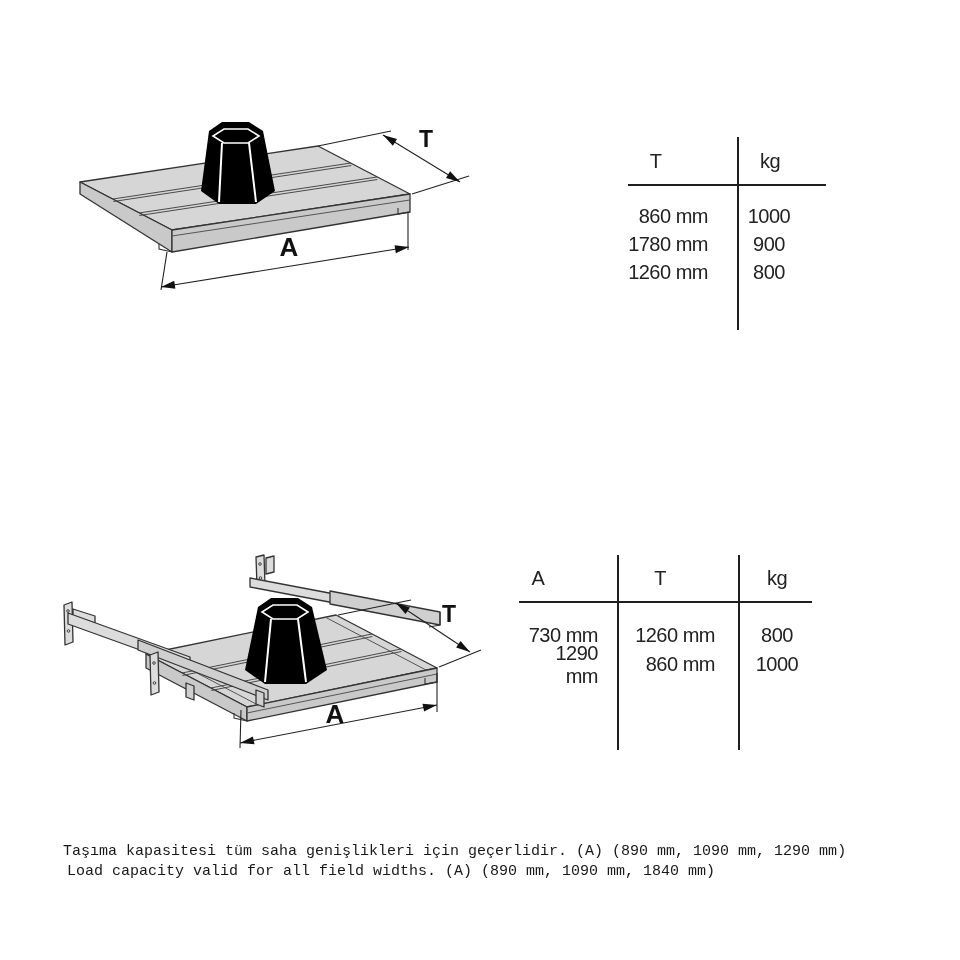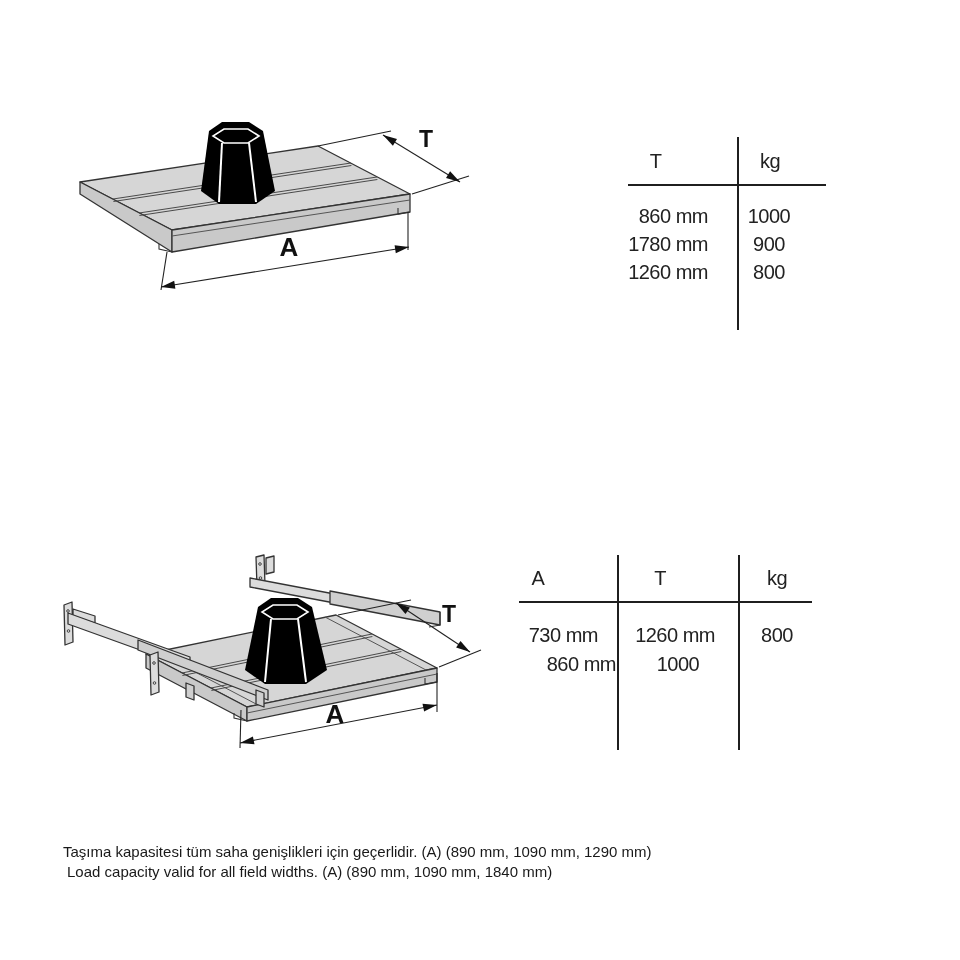--- a/index.html
+++ b/index.html
@@ -53,21 +53,21 @@
   #table-bottom .drow .c2{text-align:center;padding-left:3px;}
 
   #tt-hline{left:628px;top:184px;width:198px;height:2px;}
   #tt-vline{left:737px;top:137px;width:2px;height:193px;}
   #bt-hline{left:519px;top:601px;width:293px;height:2px;}
   #bt-vline1{left:617px;top:555px;width:2px;height:195px;}
   #bt-vline2{left:738px;top:555px;width:2px;height:195px;}
 
   
   .caption{position:absolute;left:63px;top:842px;
-           font-family:Liberation Sans, sans-serif;font-size:15px;line-height:20px;
+           font-family:Liberation Mono, monospace;font-size:15px;line-height:20px;
            color:#191919;white-space:nowrap;}
   .caption .line2{padding-left:4px;}
 </style>
 </head>
 <body>
 
 <svg id="fig-top" style="left:55px;top:95px" width="420" height="210" viewBox="0 0 420 210">
   <g>
     <polygon class="outline" points="25,87 263,51 355,99 117,135" fill="#d6d6d6"></polygon>
     <polygon class="outline" points="25,87 117,135 117,157 25,99" fill="#c9c9c9"></polygon>
@@ -206,20 +206,21 @@
       <div class="cell c1">T</div>
       <div class="cell c2">kg</div>
     </div>
     <div class="tbody">
       <div class="drow">
         <div class="cell c0">730 mm</div>
         <div class="cell c1">1260 mm</div>
         <div class="cell c2">800</div>
       </div>
       <div class="drow">
+        <div class="cell c0">1290 mm</div>
         <div class="cell c1">860 mm</div>
         <div class="cell c2">1000</div>
       </div>
     </div>
   </div>
 <div class="tline" id="bt-hline"></div>
 <div class="tline" id="bt-vline1"></div>
 <div class="tline" id="bt-vline2"></div>
 
 <div class="caption">

